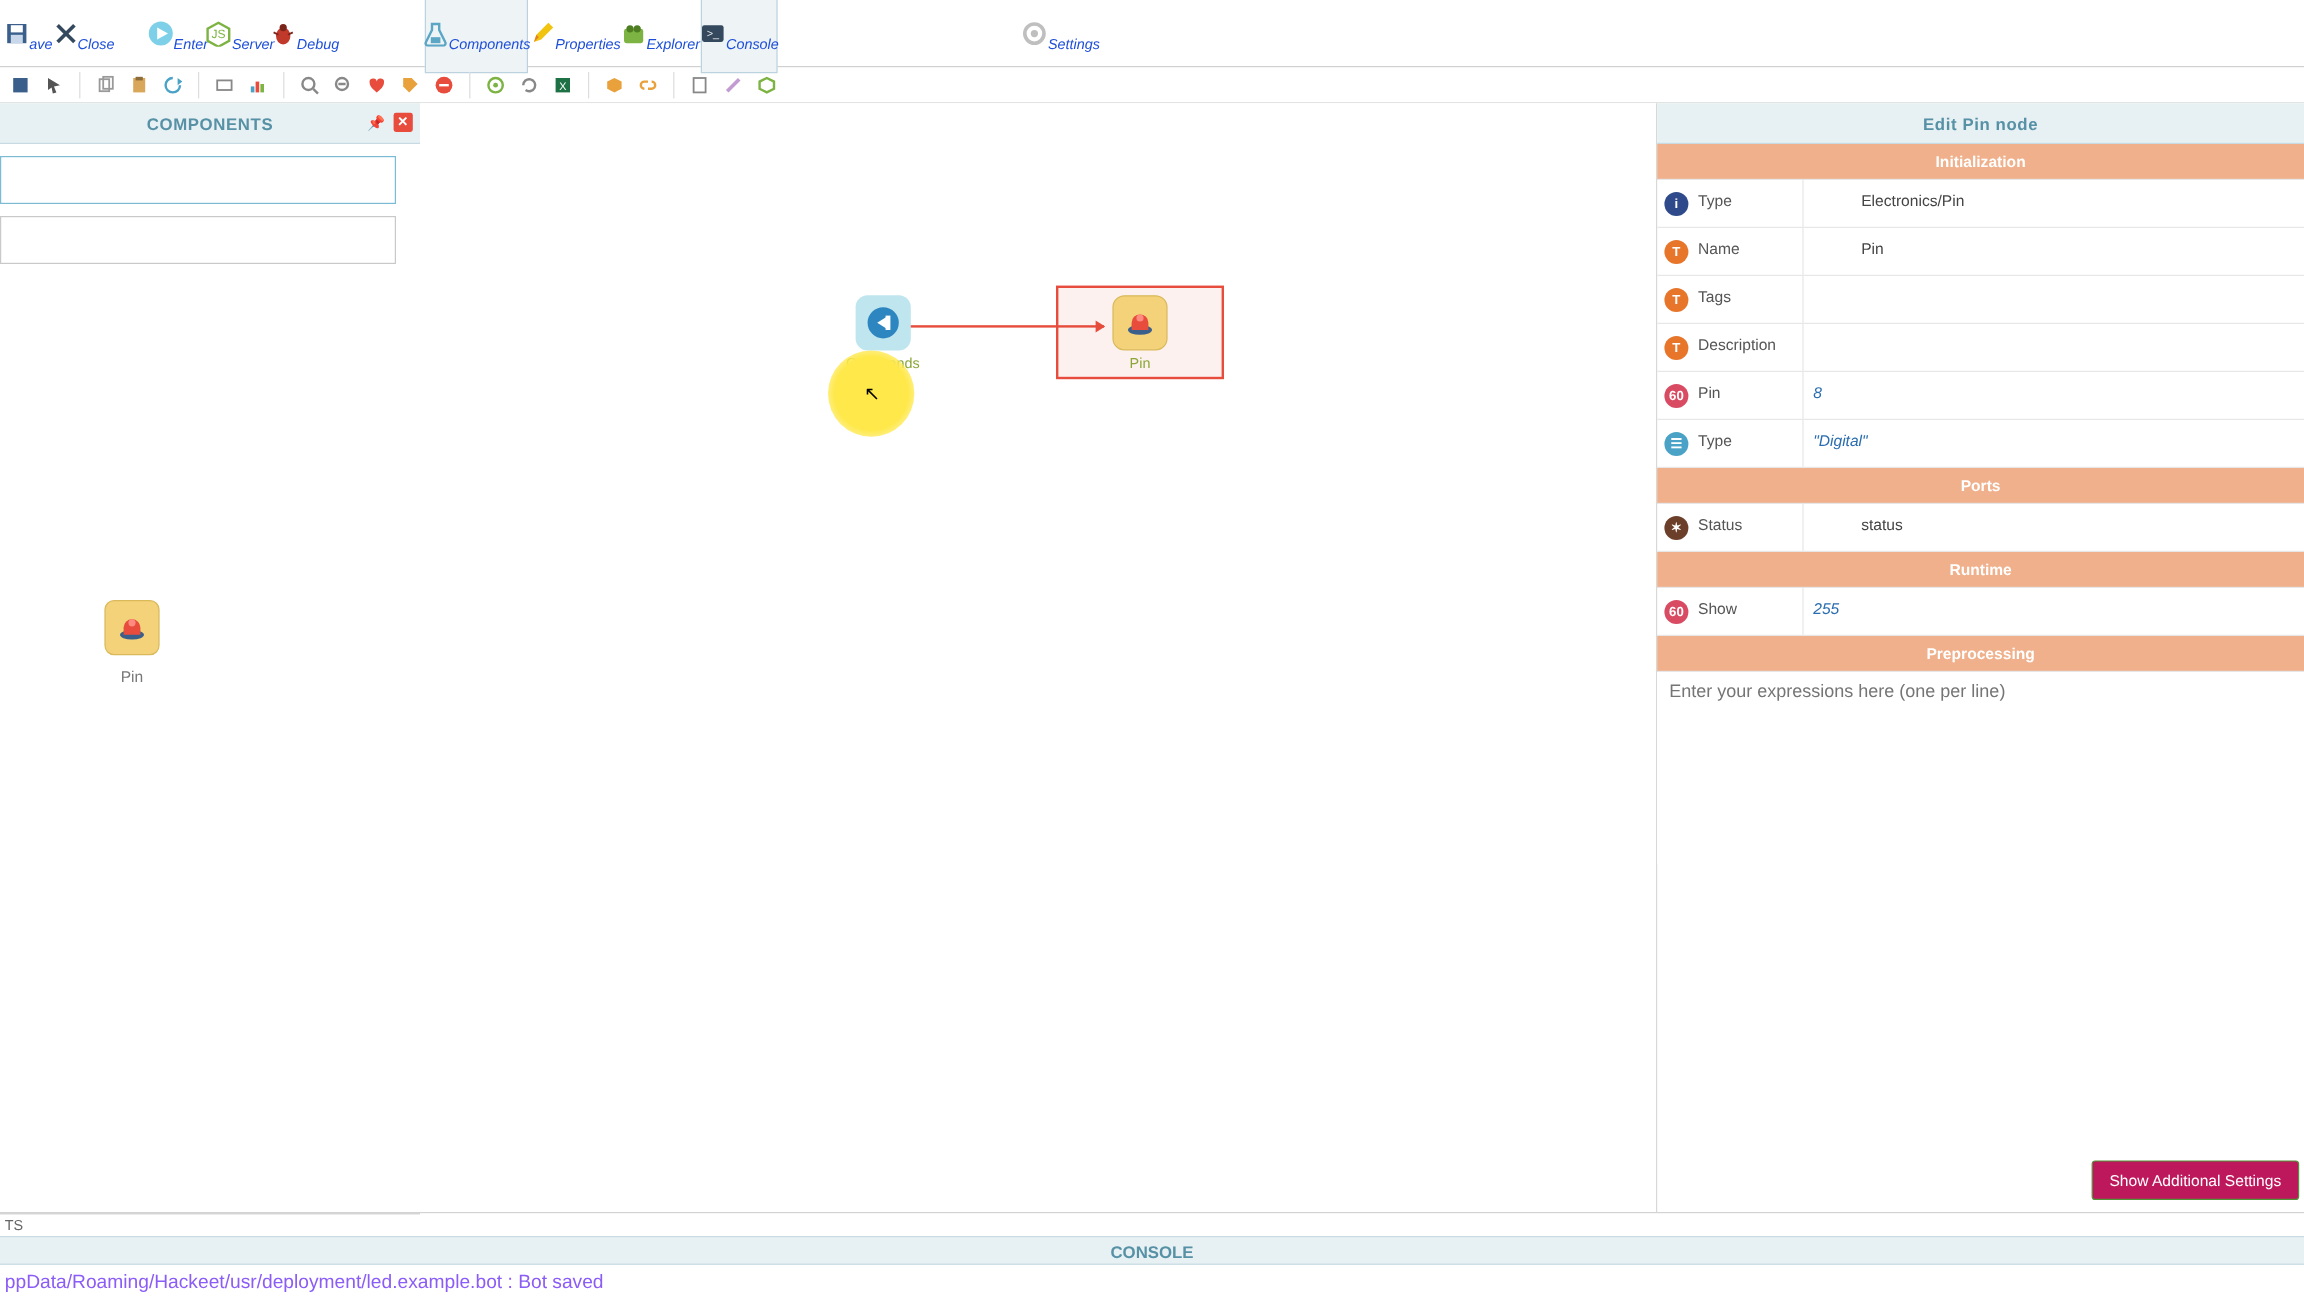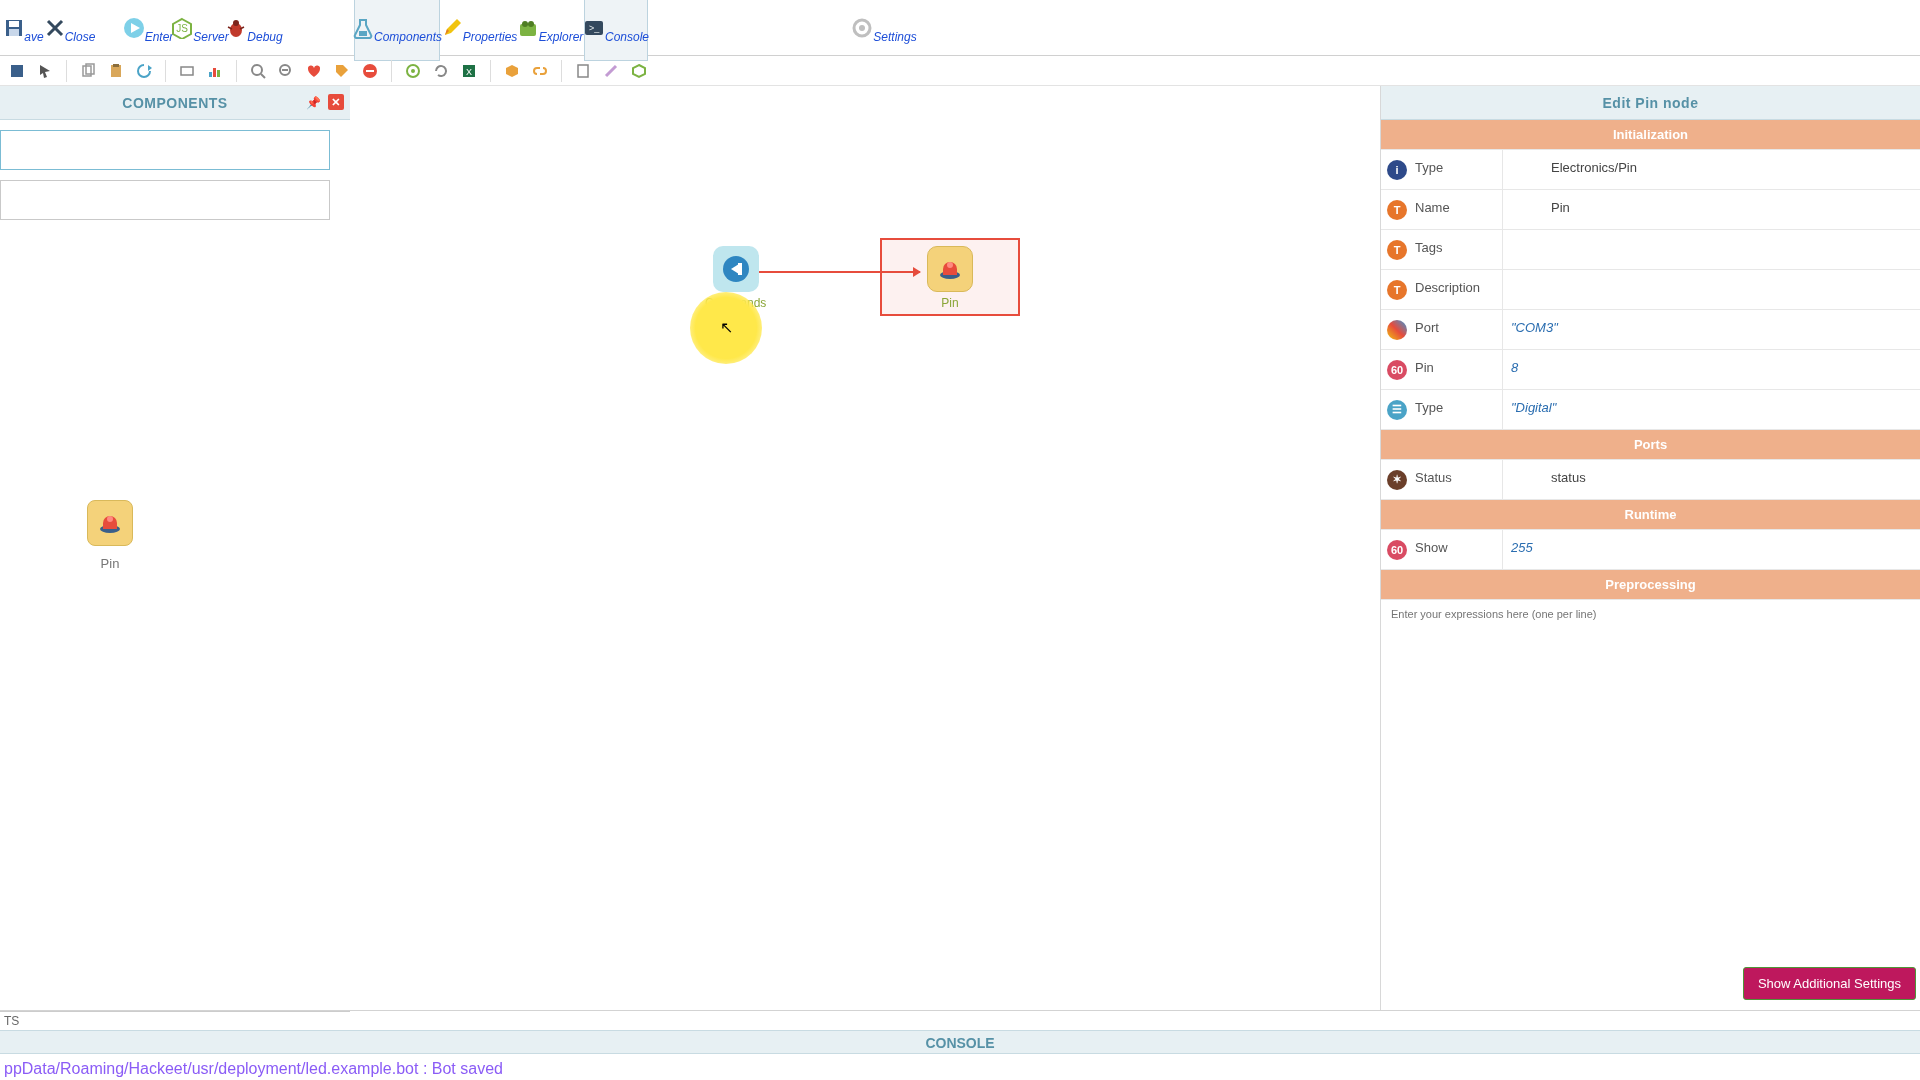--- a/index.html
+++ b/index.html
@@ -184,21 +184,21 @@
     border-right:1px solid #e7e7e7;
   }
   .prop-row .pvalue {
     flex:1; padding:10px 8px 0 8px; font-size:13px; color:#2a6db0;
     font-style:italic;
   }
   .prop-row .pvalue.upright { font-style:normal; color:#444;margin-left:40px; }
   .expr-area {
     width:100%; min-height:160px; resize:none;
     border:none; outline:none;
-    padding:8px 10px; font-size:11px; color:#888;
+    padding:8px 10px; font-size:15px; color:#888;
   }
   .show-additional {
     position:absolute; right:4px; bottom:10px;
     background:#be185d; color:#fff; border:1px solid #4f9537;
     padding:8px 14px; font-size:13px; border-radius:3px; cursor:pointer;
   }
 
   
   .console-block { height:70px; border-top:1px solid #d3d3d3; }
   .divider-line { height:1px; background:#ccc; width:350px; }
@@ -527,27 +527,20 @@
     </div>
     <div class="prop-row">
       <div class="pico">
           <span class="dot" style="background:#e7762b">T</span>
         </div>
       <div class="plabel">Description</div>
       <div class="pvalue upright"></div>
     </div>
     <div class="prop-row">
       <div class="pico">
-          <span class="dot" style="background:linear-gradient(45deg,#f1c40f,#e74c3c,#3498db)"></span>
-        </div>
-      <div class="plabel">Port</div>
-      <div class="pvalue">"COM3"</div>
-    </div>
-    <div class="prop-row">
-      <div class="pico">
           <span class="dot" style="background:#d94b63">60</span>
         </div>
       <div class="plabel">Pin</div>
       <div class="pvalue">8</div>
     </div>
     <div class="prop-row">
       <div class="pico">
           <span class="dot" style="background:#4aa3c7">☰</span>
         </div>
       <div class="plabel">Type</div>

